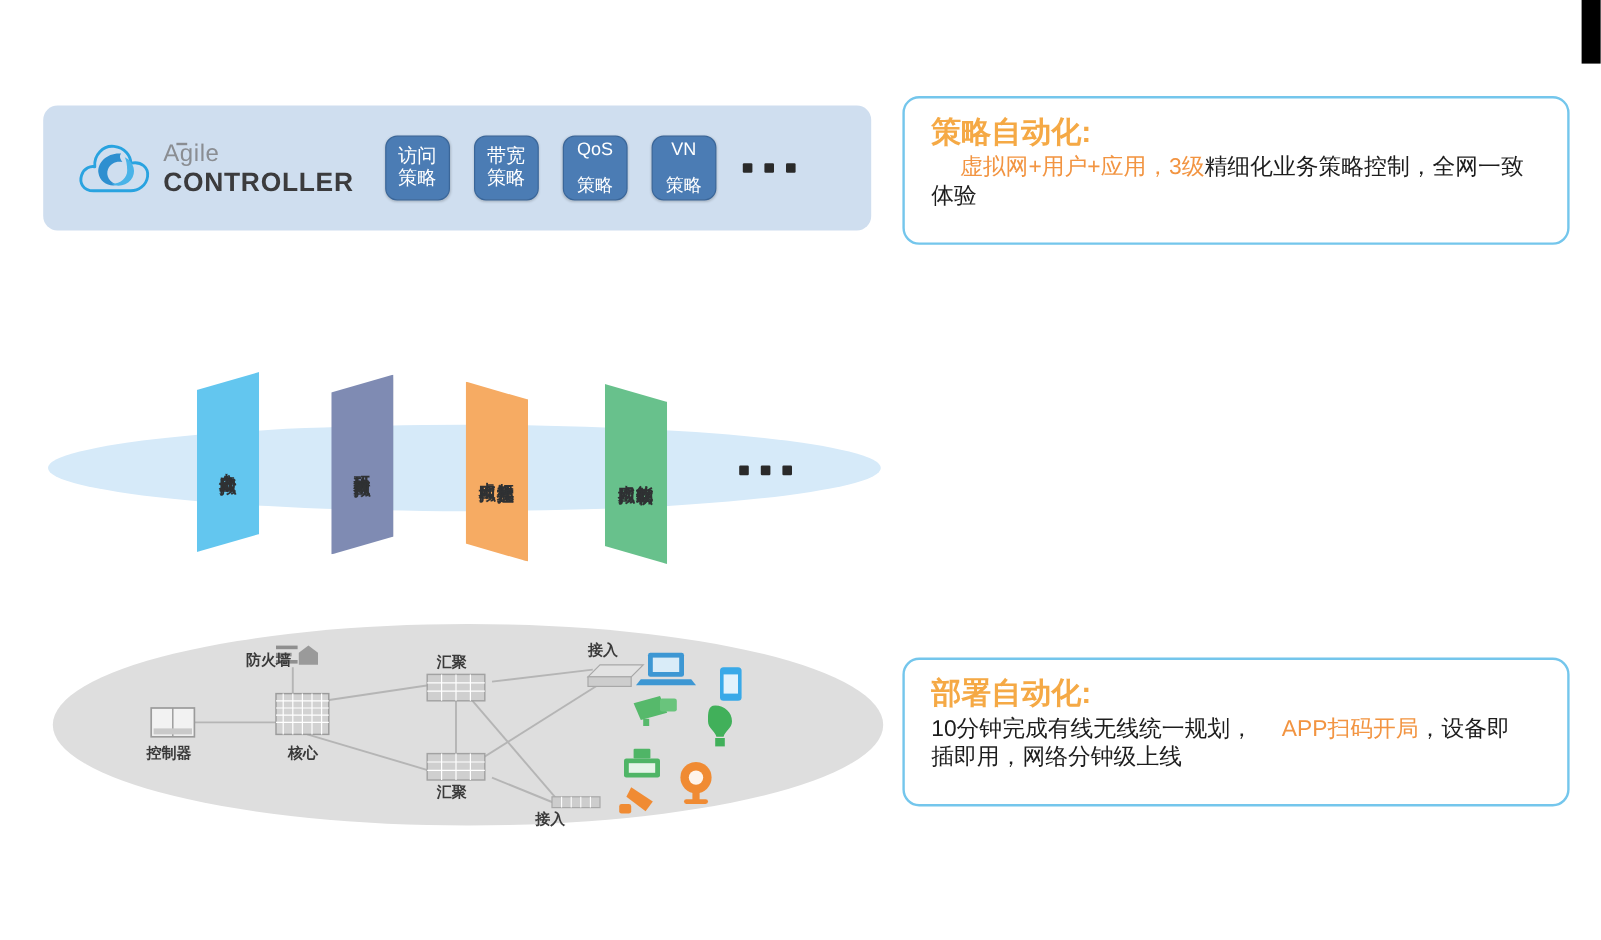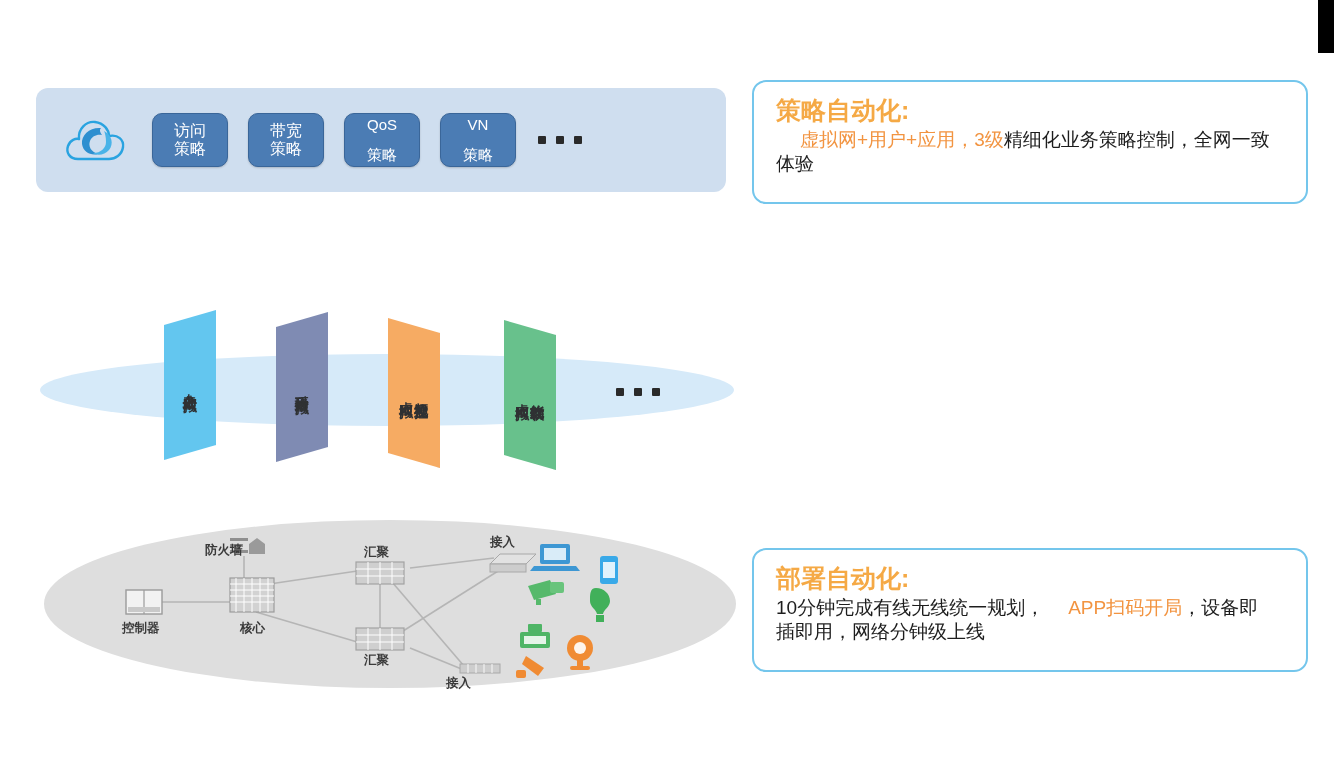--- a/index.html
+++ b/index.html
@@ -47,21 +47,21 @@
     position: absolute; left: 11px; top: 1px;
     width: 9px; height: 2px; background: #8a8d92;
   }
   .ac-controller {
     font-size: 22px; font-weight: bold; color: #3b3b3d;
     letter-spacing: .6px; margin-top: 3px;
   }
 
   .chips { display: flex; align-items: center; margin-left: 26px; }
   .chip {
-    width: 76px; height: 54px;
+    width: 54px; height: 54px;
     background: #4b7cb4;
     border: 1.5px solid #3a6699;
     border-radius: 10px;
     color: #ffffff;
     display: flex; flex-direction: column;
     align-items: center; justify-content: center;
     font-size: 16px; line-height: 1.12;
     margin-right: 20px;
     text-align: center;
     box-shadow: 0 1px 2px rgba(0,0,0,.18);
@@ -163,20 +163,24 @@
 
   <div class="black-bar"></div>
 
   <div class="ac-band">
     <div class="ac-logo">
       <svg class="ac-cloud" viewBox="0 0 62 50">
         <path d="M14 44 C5 44 2 37 4 31 C6 25 12 23 15 24 C14 14 22 6 31 7 C40 8 45 15 45 21 C54 19 60 25 59 32 C58 40 51 44 45 44 Z" fill="none" stroke="#29a3e0" stroke-width="2.4" stroke-linejoin="round"></path>
         <path d="M37 13 C26 12 17 20 18 29 C19 37 27 41 34 39 C27 37 24 31 26 26 C28 21 33 19 38 20 C35 16 36 14 37 13 Z" fill="#2e8fd0"></path>
         <path d="M40 16 C48 20 50 29 45 35 C41 40 33 41 29 38 C37 38 42 33 42 27 C42 22 41 18 40 16 Z" fill="#49b3e8"></path>
       </svg>
+      <div class="ac-wordmark">
+        <div class="ac-agile"><span class="macron"></span><span>Agile</span></div>
+        <div class="ac-controller">CONTROLLER</div>
+      </div>
     </div>
 
     <div class="chips">
       <div class="chip">
         <span>访问</span>
         <span>策略</span>
       </div>
       <div class="chip">
         <span>带宽</span>
         <span>策略</span>

